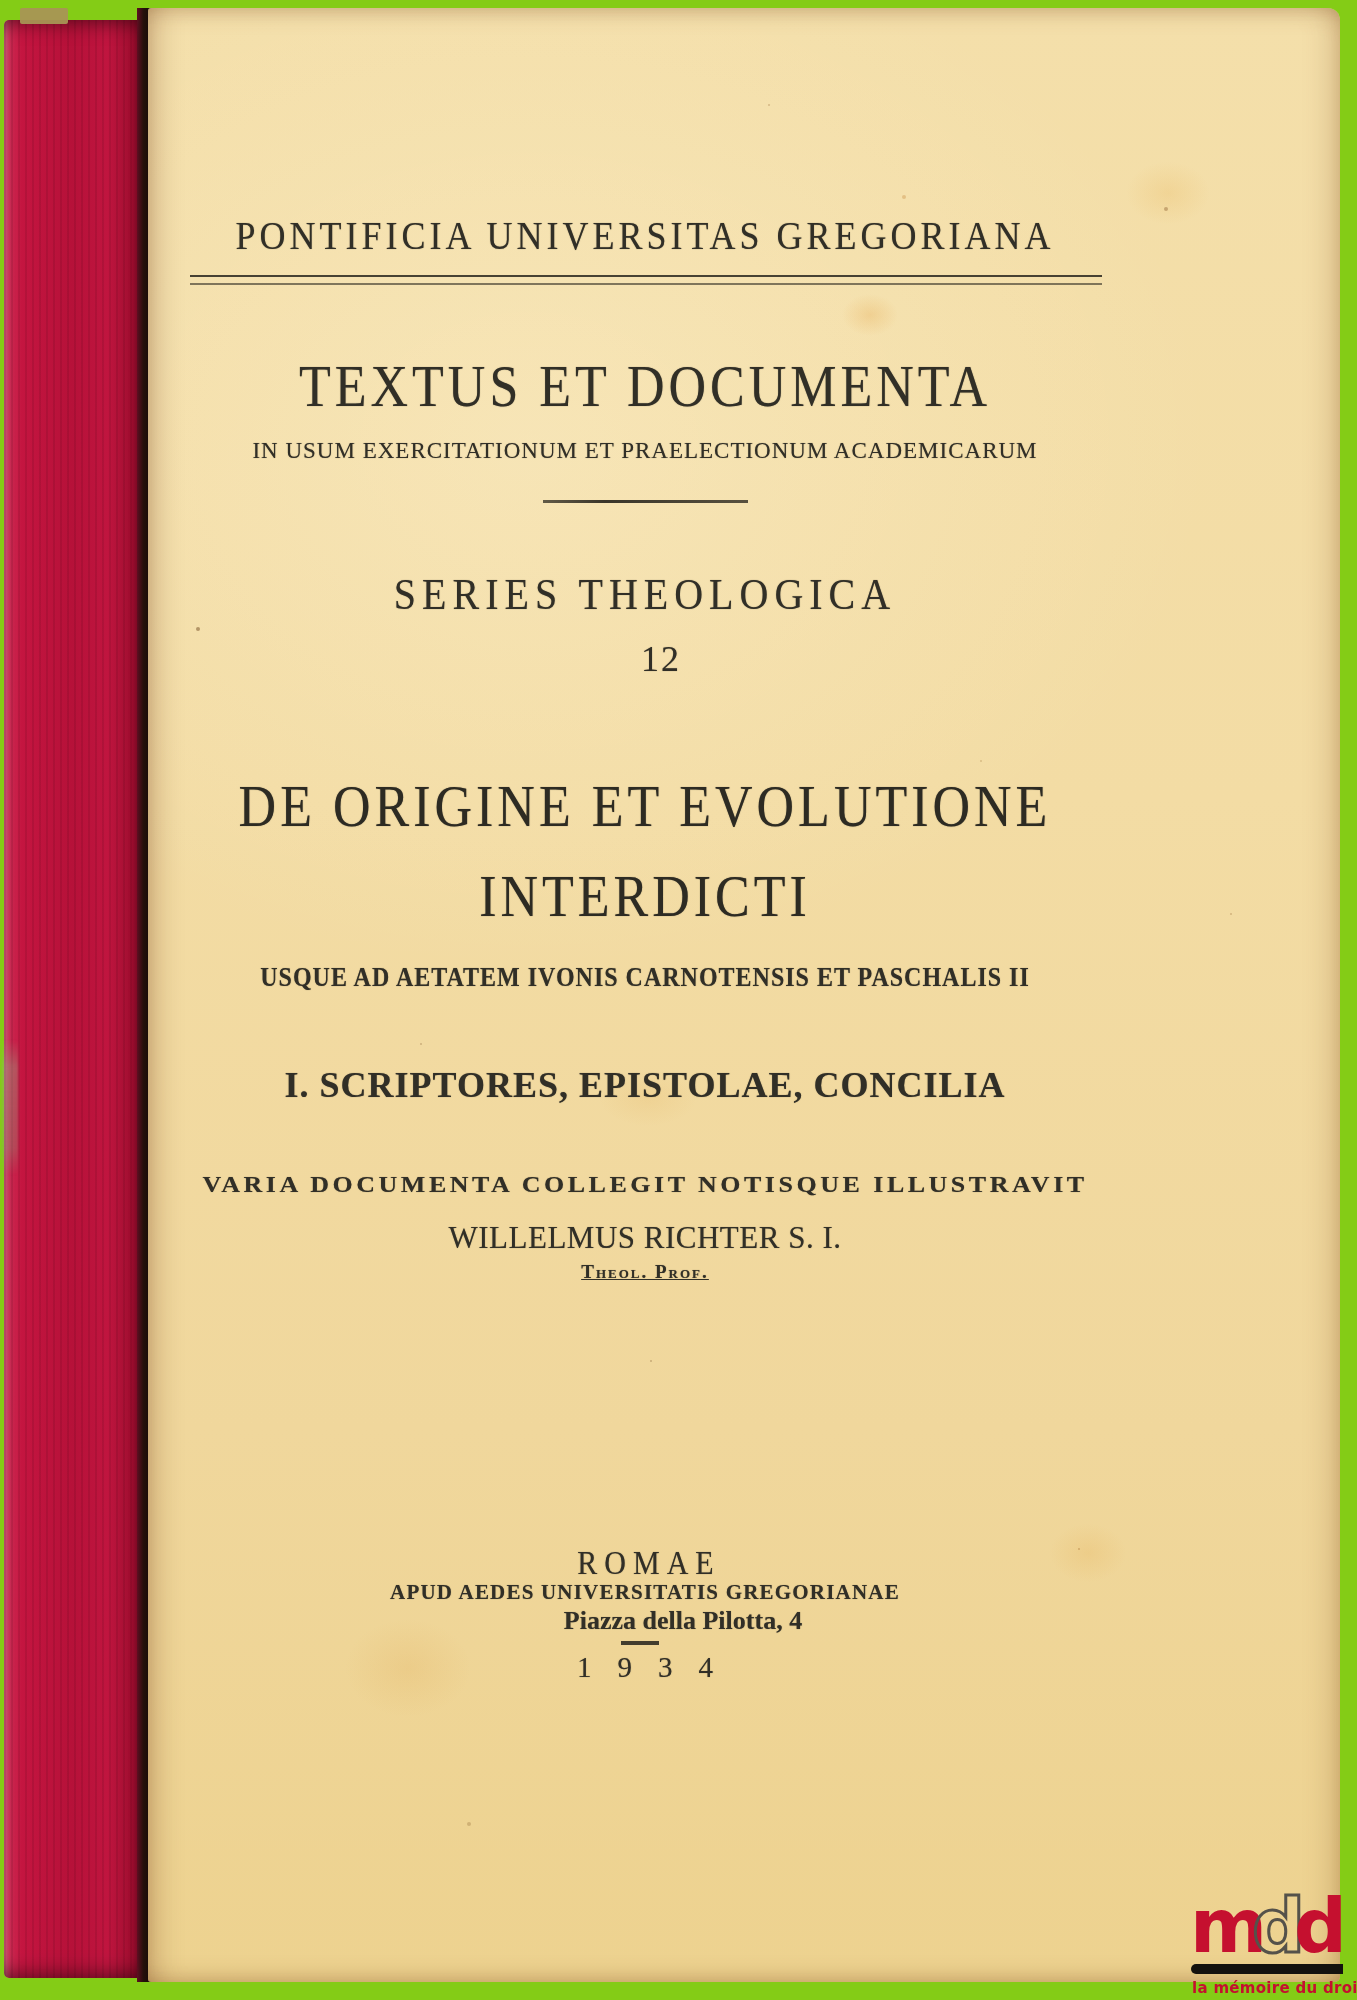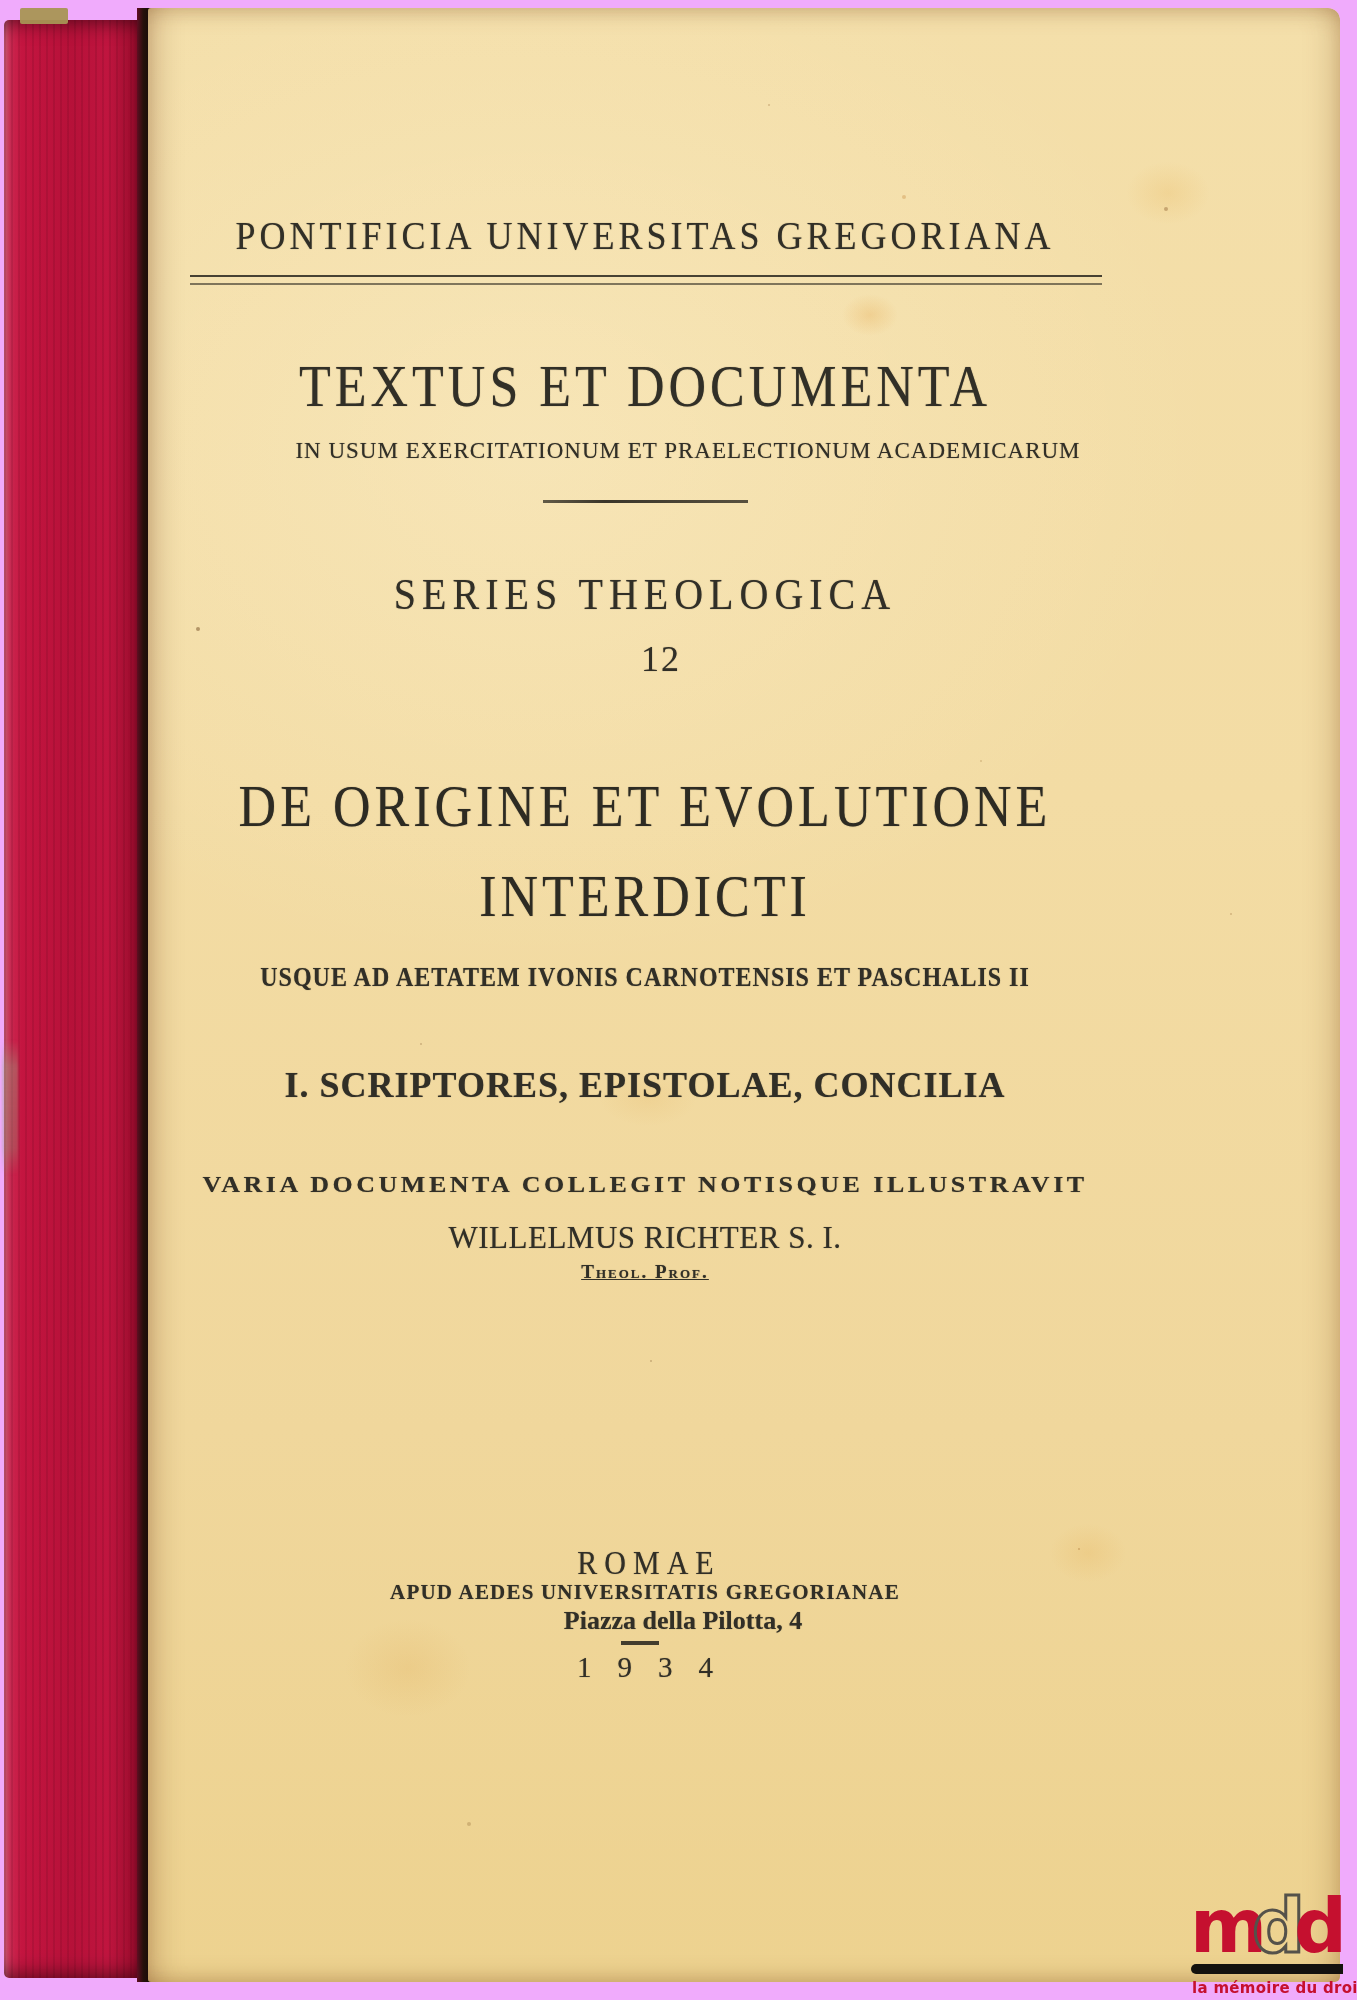--- a/index.html
+++ b/index.html
@@ -1,19 +1,19 @@
 <!DOCTYPE html>
 <html><head>
 <meta charset="utf-8">
 <style>
   html,body{margin:0;padding:0;background:#0d0b08;}
   .photo{
     position:relative;
     width:1357px;height:2000px;
-    background:#f0abfc;
+    background:#84cc16;
     overflow:hidden;
     font-family:"Liberation Serif","DejaVu Serif",serif;
   }
   
   .spine{
     position:absolute;left:4px;top:20px;width:136px;height:1958px;
     background:
       repeating-linear-gradient(90deg, rgba(40,0,10,.10) 0 2px, rgba(255,255,255,0) 2px 7px),
       linear-gradient(90deg,#db6480 0%,#cd2a52 5%,#c41540 13%,#b61139 50%,#c0153f 76%,#a00e30 94%,#7c0a24 100%);
     border-radius:5px 2px 2px 5px;
@@ -73,21 +73,21 @@
     color:#312f27;line-height:1;white-space:nowrap;
     text-shadow:0 0 1px rgba(55,50,38,.55);
   }
   .l-institution{top:215px;font-size:36px;letter-spacing:4px;transform:scaleY(1.14);transform-origin:center top;}
   .rule-double{
     position:absolute;left:190px;top:275px;width:912px;height:6px;
     border-top:2px solid rgba(48,44,34,.88);
     border-bottom:2px solid rgba(48,44,34,.60);
   }
   .l-textus{top:358px;font-size:52px;letter-spacing:4px;transform:scaleY(1.12);transform-origin:center top;}
-  .l-inusum{top:439px;font-size:23px;letter-spacing:1px;font-weight:500;padding-left:43px;}
+  .l-inusum{top:439px;font-size:23px;letter-spacing:1px;font-weight:500;}
   .rule-short{
     position:absolute;left:543px;top:500px;width:205px;height:3px;
     background:linear-gradient(90deg,rgba(48,44,34,.75),rgba(48,44,34,.95) 30%,rgba(48,44,34,.8));
   }
   .l-series{top:572px;font-size:40px;letter-spacing:6px;transform:scaleY(1.12);transform-origin:center top;}
   .l-num{top:641px;font-size:36px;letter-spacing:2px;margin-left:16px;}
   .l-title1{top:777px;font-size:52px;letter-spacing:4px;transform:scaleY(1.15);transform-origin:center top;color:#2d2b23;}
   .l-title2{top:867px;font-size:52px;letter-spacing:4px;transform:scaleY(1.15);transform-origin:center top;color:#2d2b23;}
   .l-usque{top:964px;font-size:24px;letter-spacing:1px;font-weight:700;transform:scaleY(1.1);transform-origin:center top;}
   .l-part{top:1067px;font-size:36px;letter-spacing:1px;font-weight:700;}

